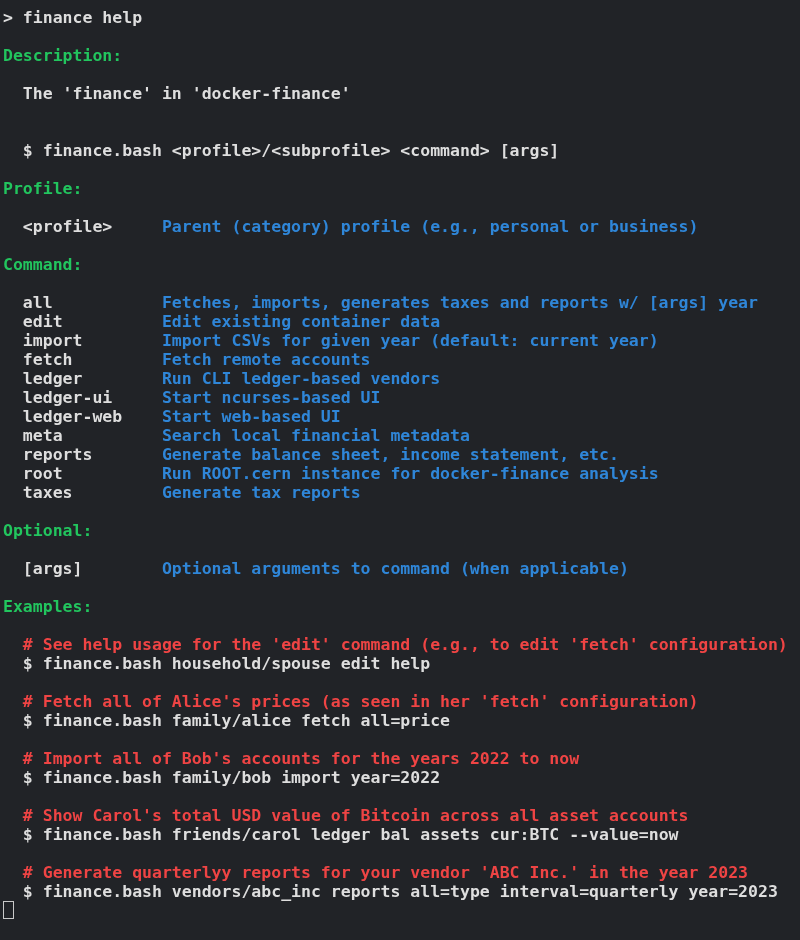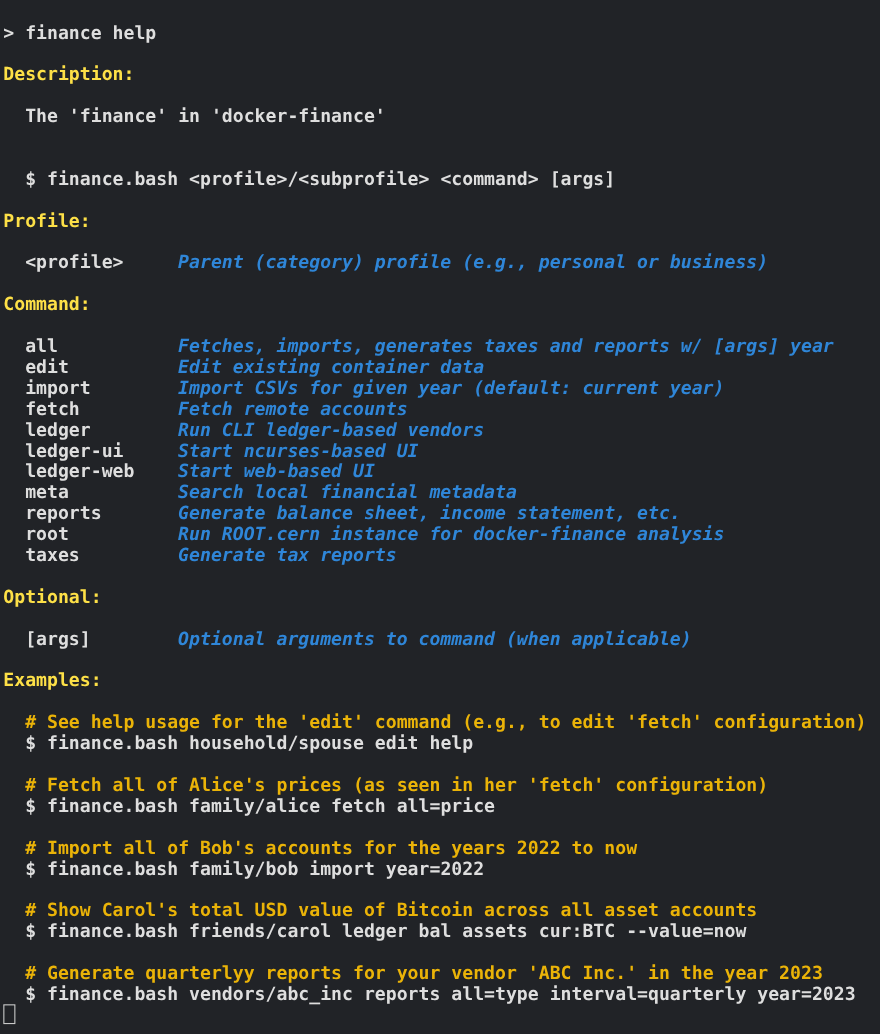--- a/index.html
+++ b/index.html
@@ -9,52 +9,51 @@
   body {
     width: 800px;
     height: 940px;
     overflow: hidden;
     background: #212327;
   }
   .terminal {
     width: 800px;
     height: 940px;
     box-sizing: border-box;
-    padding: 20px 0 0 3px;
+    padding: 8px 0 0 3px;
     font-family: "DejaVu Sans Mono", monospace;
     font-size: 16.5px;
     font-weight: bold;
     line-height: 19px;
     color: #dedede;
     overflow: hidden;
   }
   .line {
     height: 19px;
     white-space: pre;
   }
   .blank {
     height: 19px;
   }
   .heading {
-    color: #fde047;
+    color: #22c55e;
   }
   .indent {
     padding-left: 2ch;
   }
   .name {
     display: inline-block;
     width: 14ch;
     color: #dedede;
   }
   .desc {
     color: #2f86d8;
-    font-style: italic;
   }
   .comment {
-    color: #eab308;
+    color: #ef4444;
   }
   .cursor {
     width: 9px;
     height: 16px;
     margin-left: 0;
     border: 1px solid #c9c9c9;
   }
 </style>
 </head>
 <body>

